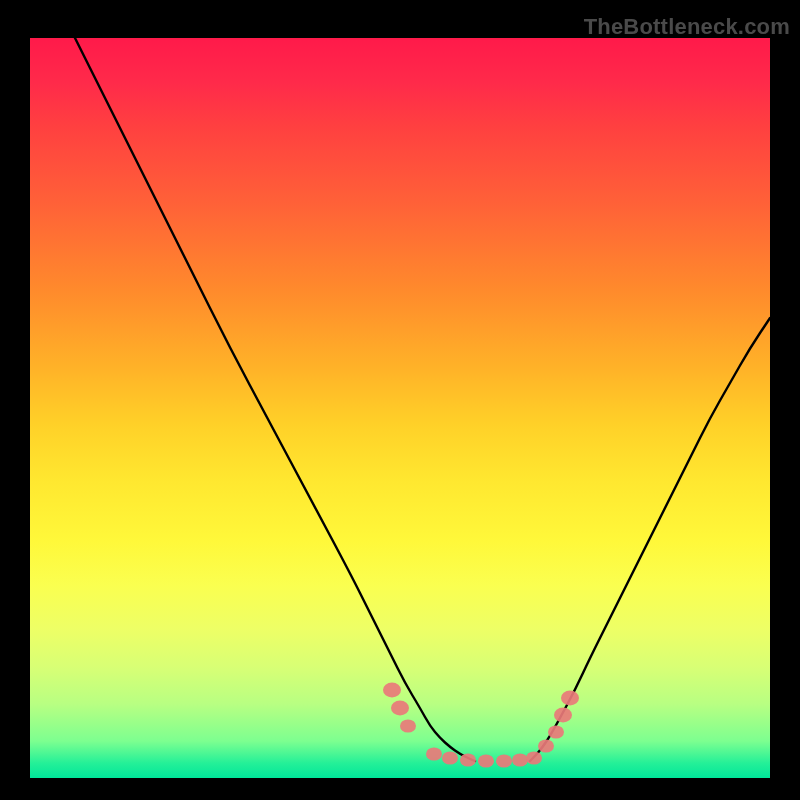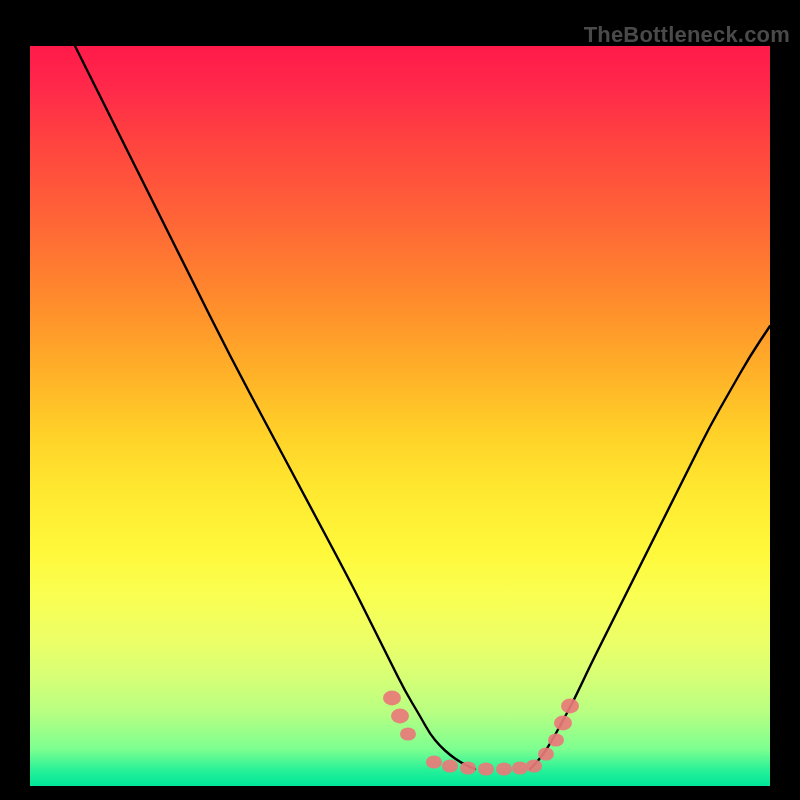--- a/index.html
+++ b/index.html
@@ -7,21 +7,21 @@
     padding: 0;
     width: 800px;
     height: 800px;
     background: #000;
     overflow: hidden;
     font-family: Arial, Helvetica, sans-serif;
   }
   .frame {
     position: absolute;
     left: 0;
-    top: 16px;
+    top: 8px;
     width: 800px;
     height: 580px;
     background: #000;
   }
   .plot-area {
     position: absolute;
     left: 30px;
     top: 30px;
     width: 740px;
     height: 740px;

